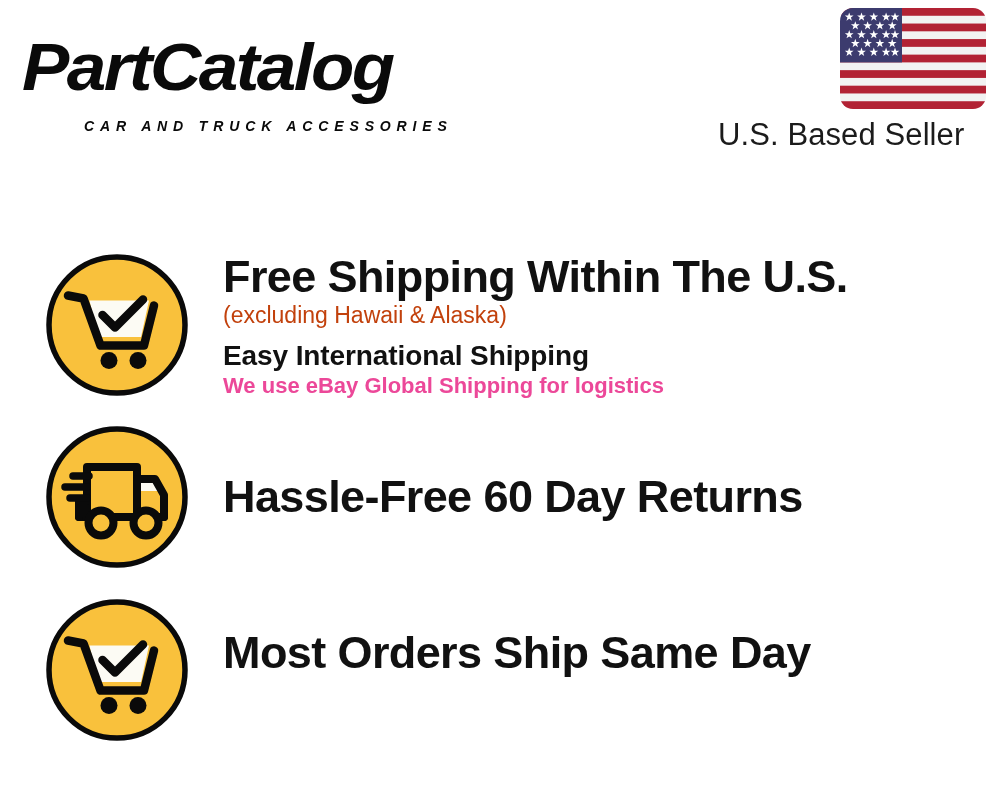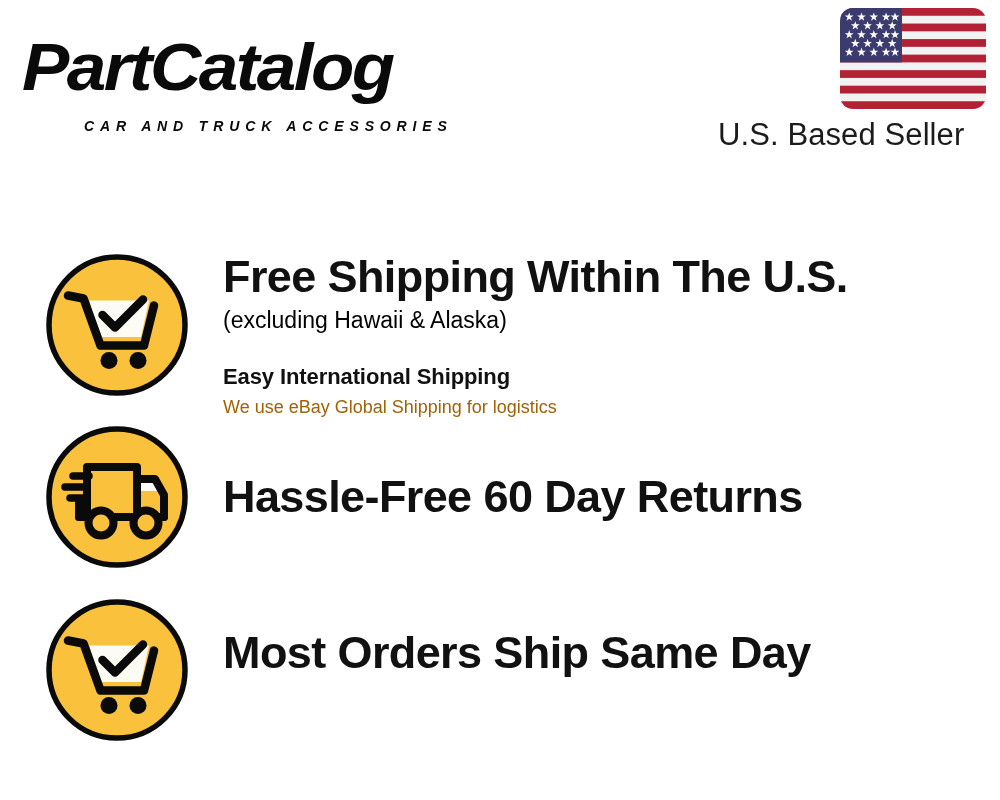--- a/index.html
+++ b/index.html
@@ -119,45 +119,44 @@
   .feature-heading {
     font-family: "Liberation Sans", sans-serif;
     font-weight: bold;
     font-size: 45px;
     line-height: 47px;
     letter-spacing: -0.6px;
     color: #111111;
     white-space: nowrap;
   }
   .feature-note {
-    margin-top: 5px;
     font-family: "Liberation Sans", sans-serif;
     font-weight: normal;
     font-size: 23px;
     line-height: 30px;
-    color: #000000;
+    color: #c2410c;
     white-space: nowrap;
   }
   .feature-subheading {
-    margin-top: 28px;
-    font-family: "Liberation Sans", sans-serif;
-    font-weight: bold;
-    font-size: 22px;
+    margin-top: 12px;
+    font-family: "Liberation Sans", sans-serif;
+    font-weight: bold;
+    font-size: 28px;
     line-height: 28px;
     letter-spacing: -0.1px;
     color: #111111;
     white-space: nowrap;
   }
   .feature-subnote {
     margin-top: 1px;
     font-family: "Liberation Sans", sans-serif;
-    font-weight: normal;
-    font-size: 18px;
+    font-weight: bold;
+    font-size: 22px;
     line-height: 30px;
-    color: #a16207;
+    color: #ec4899;
     white-space: nowrap;
   }
 
   
   #feature-row-0 { top: 23px; }
   #feature-row-0 .feature-text { top: 0px; }
   #feature-row-1 { top: 195px; }
   #feature-row-1 .feature-text { top: 48px; }
   #feature-row-2 { top: 368px; }
   #feature-row-2 .feature-text { top: 31px; }

